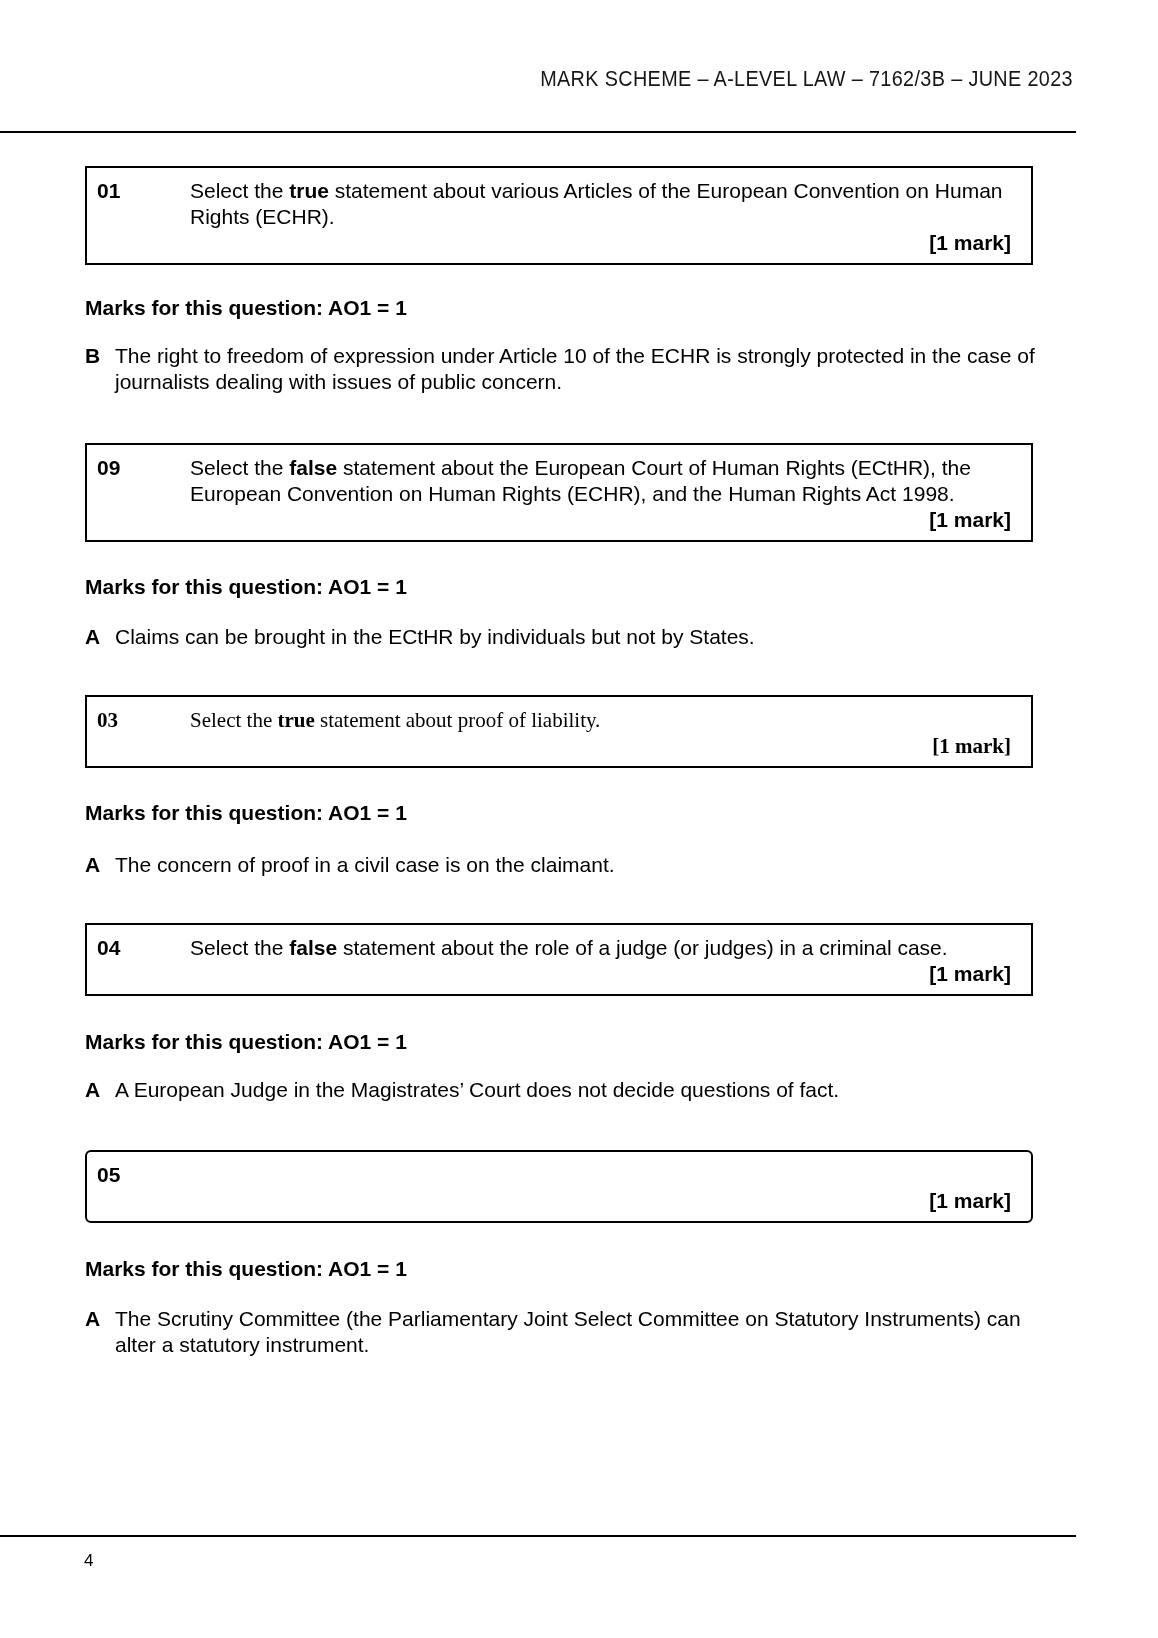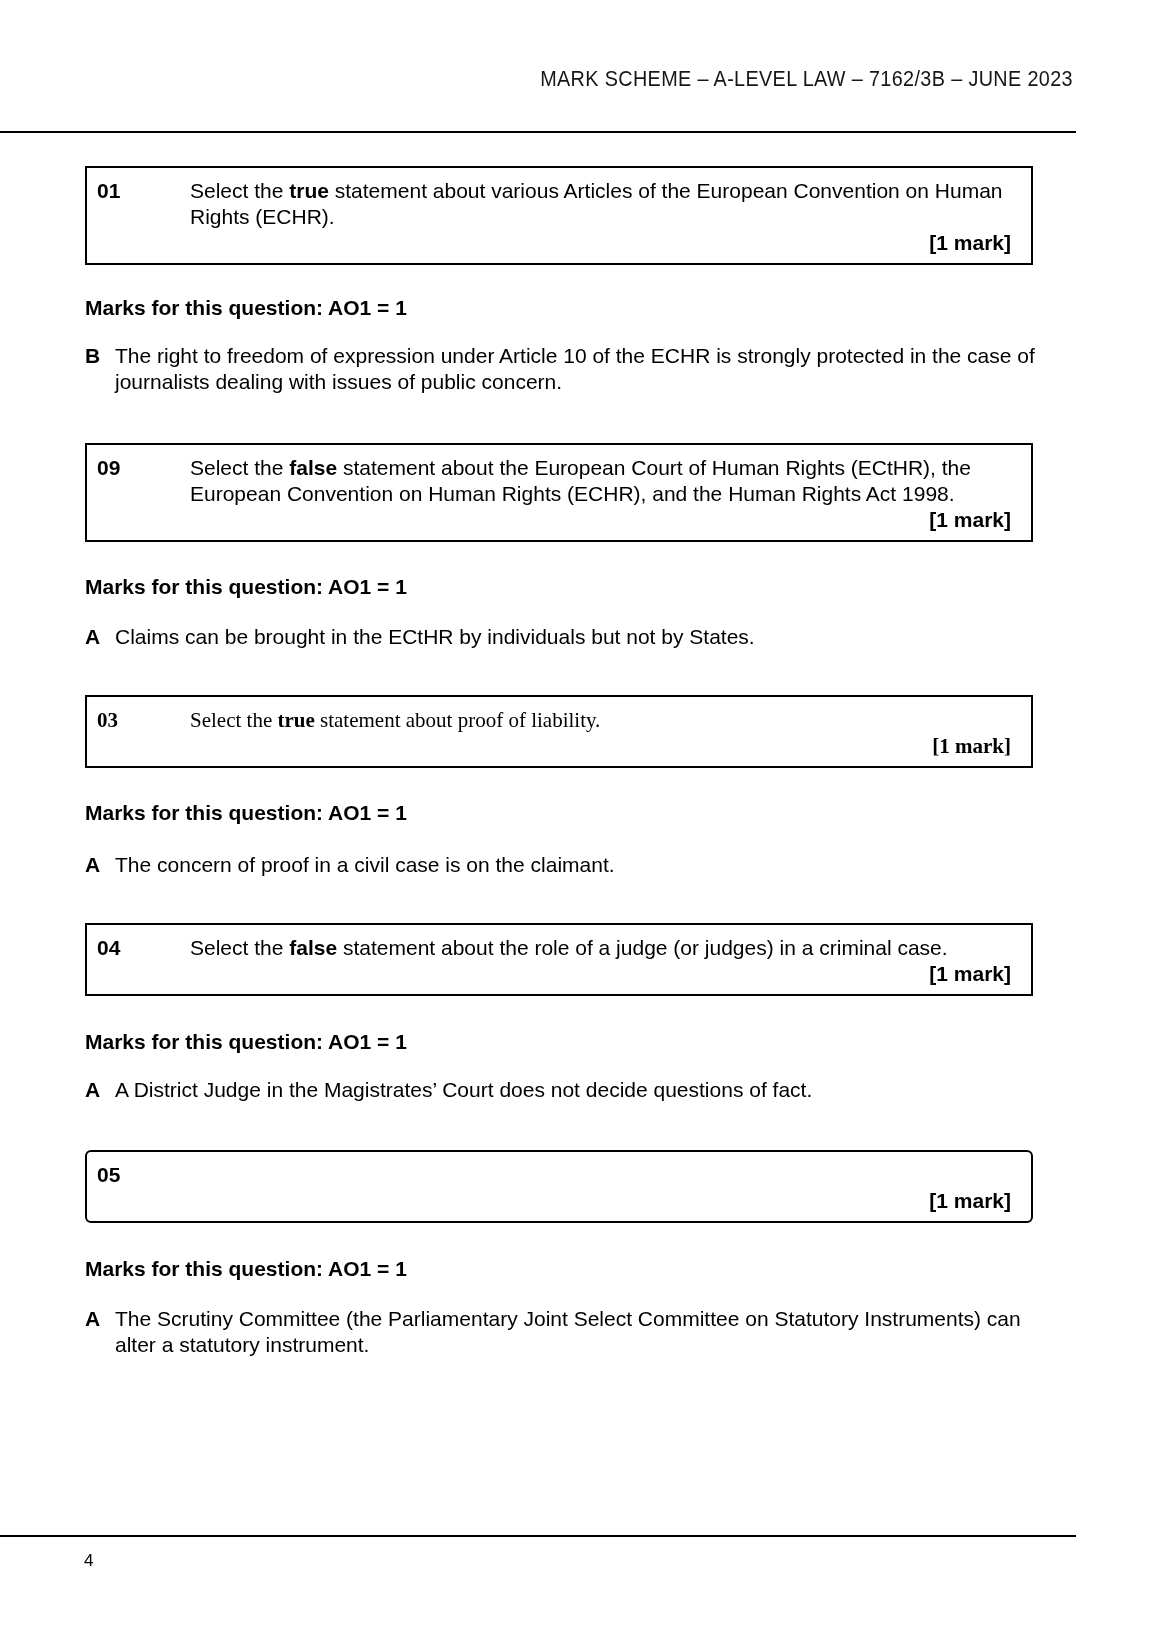--- a/index.html
+++ b/index.html
@@ -81,21 +81,21 @@
     </div>
 
     <div class="qbox" style="margin-top:45px;">
       <div class="qnum">04</div>
       <div class="qtext"><span>Select the </span><span class="kw">false</span><span> statement about the role of a judge (or judges) in a criminal case.</span></div>
       <div class="qmark">[1 mark]</div>
     </div>
     <div class="marks" style="margin-top:33px;">Marks for this question: AO1 = 1</div>
     <div class="answer" style="margin-top:22px;">
       <span class="letter">A</span>
-      <span class="atext">A District Judge in the Magistrates’ Court does not decide questions of fact.</span>
+      <span class="atext">A European Judge in the Magistrates’ Court does not decide questions of fact.</span>
     </div>
 
     <div class="qbox" style="margin-top:47px;border-radius:6px;">
       <div class="qnum">05</div>
       <div class="qmark">[1 mark]</div>
     </div>
     <div class="marks" style="margin-top:33px;">Marks for this question: AO1 = 1</div>
     <div class="answer" style="margin-top:24px;">
       <span class="letter">A</span>
       <span class="atext">The Scrutiny Committee (the Parliamentary Joint Select Committee on Statutory Instruments) can

